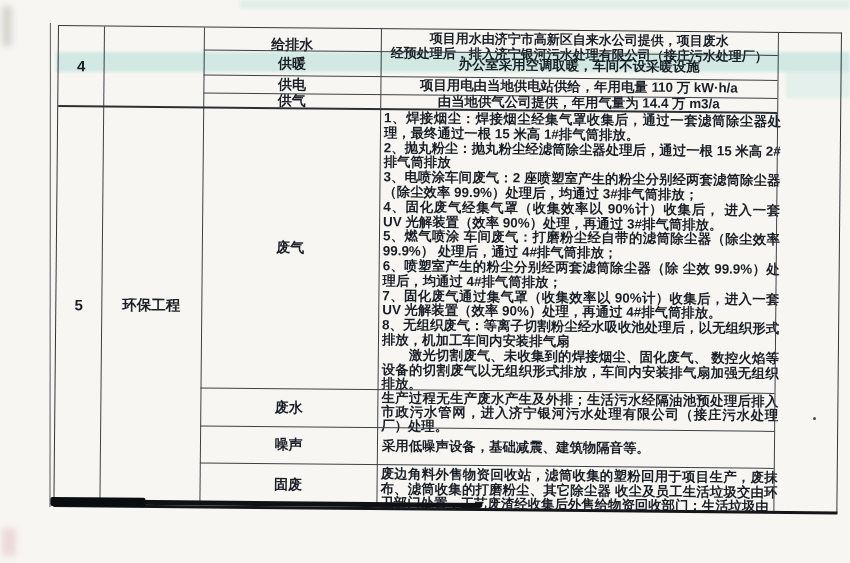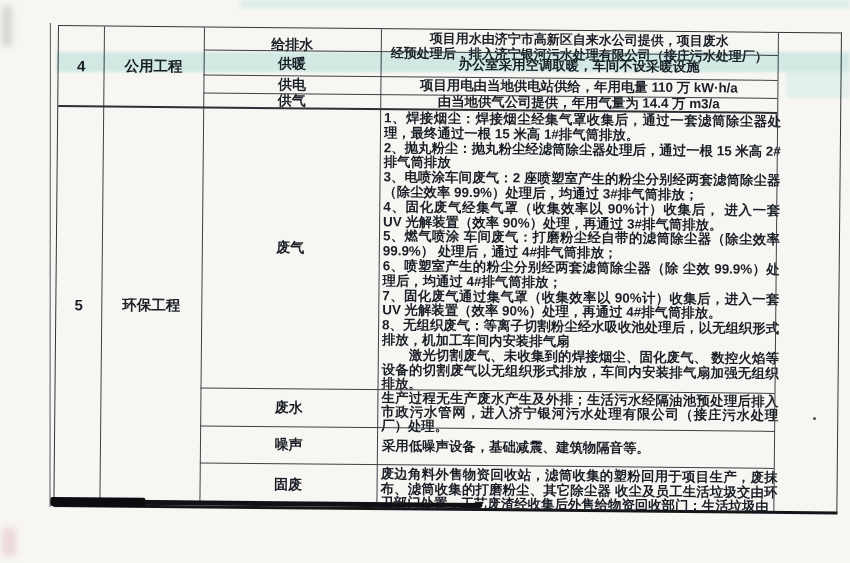--- a/index.html
+++ b/index.html
@@ -52,21 +52,20 @@
 
     <div class="hl" style="top:22px;left:145px;width:574px"></div>
     <div class="hl" style="top:47px;left:145px;width:574px"></div>
     <div class="hl" style="top:65px;left:145px;width:574px"></div>
     <div class="hl heavy" style="top:79px;left:0;width:719px"></div>
     <div class="hl" style="top:360px;left:145px;width:574px"></div>
     <div class="hl" style="top:398px;left:145px;width:574px"></div>
     <div class="hl" style="top:435px;left:145px;width:574px"></div>
 
     <div class="cell numcol center" style="top:0;height:79px">4</div>
-    <div class="cell catcol center" style="top:0;height:79px">公用工程</div>
 
     <div class="cell numcol center" style="top:79px;height:399px">5</div>
     <div class="cell catcol center" style="top:79px;height:399px">环保工程</div>
 
     <div class="cell sub center" style="top:0;height:32px">给排水</div>
     <div class="cell sub center" style="top:23px;height:24px">供暖</div>
     <div class="cell sub center" style="top:47px;height:18px">供电</div>
     <div class="cell sub center" style="top:65px;height:14px">供气</div>
     <div class="cell sub center" style="top:79px;height:281px">废气</div>
     <div class="cell sub center" style="top:360px;height:38px">废水</div>

